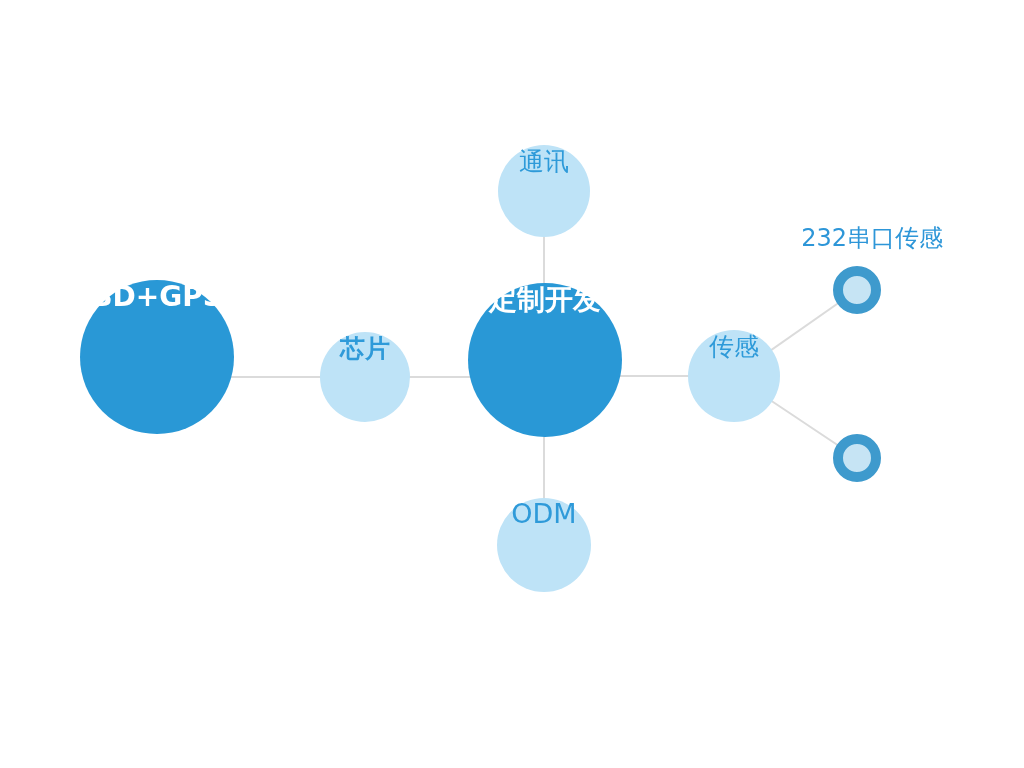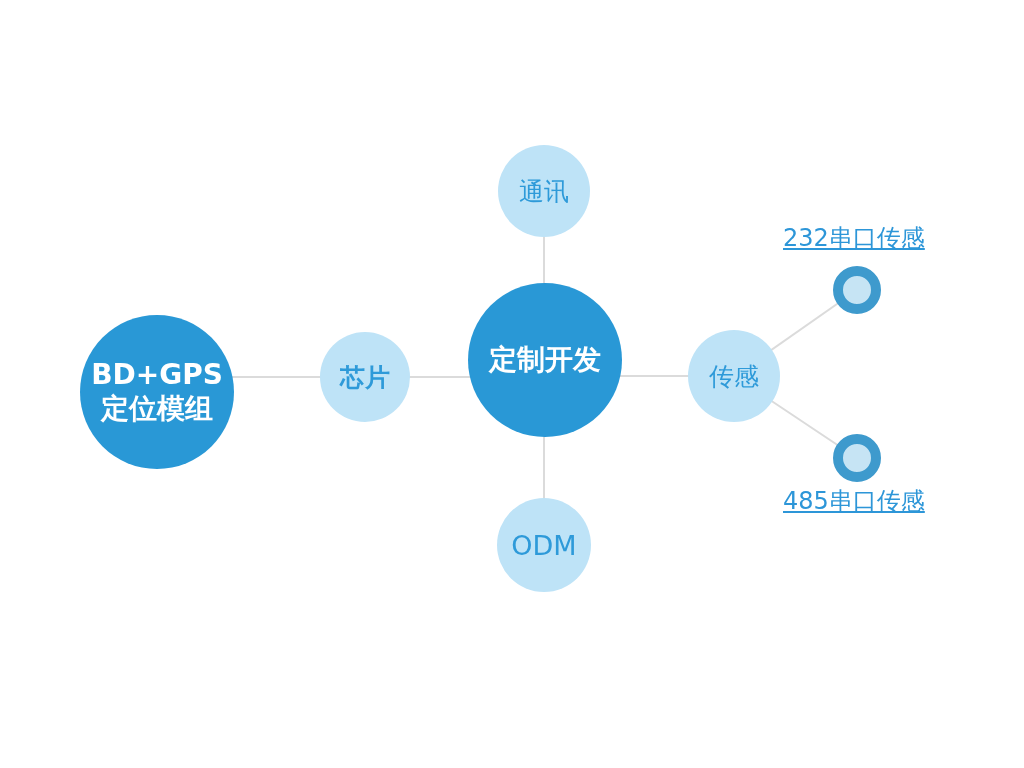--- a/index.html
+++ b/index.html
@@ -32,61 +32,60 @@
   .connectors line{
     stroke:var(--line);
     stroke-width:2;
   }
   .node{
     position:absolute;
     border-radius:50%;
     display:flex;
     flex-direction:column;
     align-items:center;
-    justify-content:center;
+    justify-content:flex-start;
     text-align:center;
     box-sizing:border-box;
   }
   .node-dark{
     background:var(--dark-blue);
     color:#FFFFFF;
     font-weight:bold;
     font-size:28px;
     line-height:34px;
   }
   .node-light{
     background:var(--light-blue);
     color:var(--node-text);
     font-size:25px;
   }
-  .node-bdgps{left:80px;top:315px;width:154px;height:154px;}
+  .node-bdgps{left:80px;top:280px;width:154px;height:154px;gap:24px;}
   .node-center{left:468px;top:283px;width:154px;height:154px;}
   .node-chip{left:320px;top:332px;width:90px;height:90px;font-weight:bold;}
   .node-comm{left:498px;top:145px;width:92px;height:92px;}
   .node-odm{left:497px;top:498px;width:94px;height:94px;font-size:27px;}
   .node-sensor{left:688px;top:330px;width:92px;height:92px;}
   .donut{
     position:absolute;
     width:28px;height:28px;
     border:10px solid var(--ring);
     border-radius:50%;
     background:var(--ring-inner);
     box-sizing:content-box;
   }
   .donut-232{left:833px;top:266px;}
   .donut-485{left:833px;top:434px;}
   .side-label{
     position:absolute;
     width:160px;
-    text-align:left;
+    text-align:right;
     color:var(--label-text);
     font-size:24px;
     line-height:28px;
     white-space:nowrap;
-    text-decoration:underline;
   }
   .label-232{left:783px;top:224px;}
   .label-485{left:783px;top:487px;}
 </style>
 </head>
 <body>
 
 <div class="canvas">
 
   <svg class="connectors" viewBox="0 0 1024 768">
@@ -94,21 +93,20 @@
     <line x1="365" y1="377" x2="545" y2="377"></line>
     <line x1="544" y1="372" x2="544" y2="191"></line>
     <line x1="544" y1="372" x2="544" y2="545"></line>
     <line x1="545" y1="376" x2="734" y2="376"></line>
     <line x1="734" y1="376" x2="857" y2="290"></line>
     <line x1="734" y1="376" x2="857" y2="458"></line>
   </svg>
 
   <div class="node node-dark node-bdgps">
     <span>BD+GPS</span>
-    <span>定位模组</span>
   </div>
 
   <div class="node node-light node-chip">
     <span>芯片</span>
   </div>
 
   <div class="node node-dark node-center">
     <span>定制开发</span>
   </div>
 
@@ -121,15 +119,14 @@
   </div>
 
   <div class="node node-light node-odm">
     <span>ODM</span>
   </div>
 
   <div class="donut donut-232"></div>
   <div class="donut donut-485"></div>
 
   <div class="side-label label-232">232串口传感</div>
-  <div class="side-label label-485">485串口传感</div>
 
 </div>
 
 </body></html>

